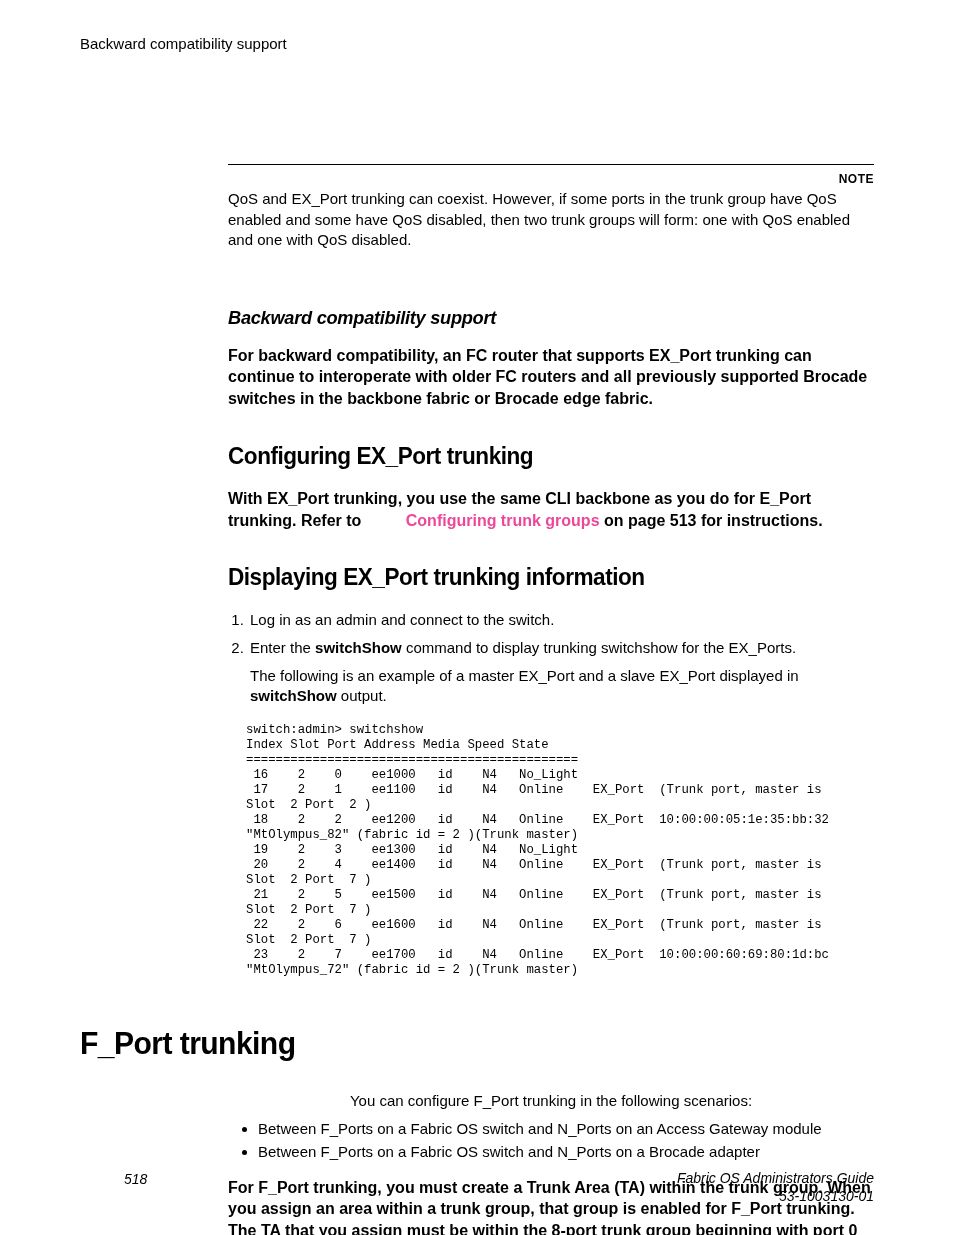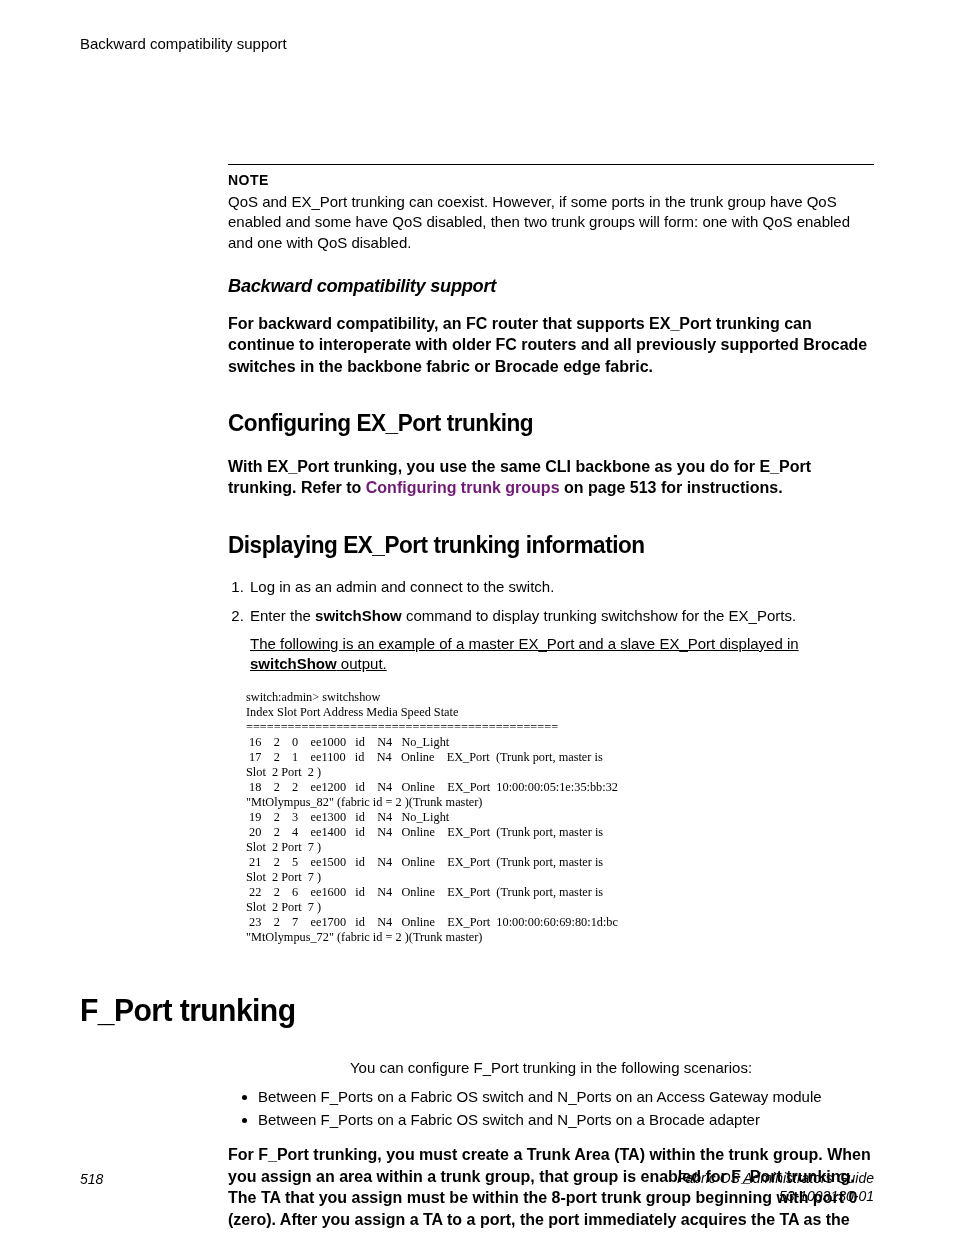--- a/index.html
+++ b/index.html
@@ -28,27 +28,28 @@
   .content-block {
     margin-left: 148px;
   }
   .note-rule {
     border: none;
     border-top: 1.5px solid #000;
     margin: 0 0 6px 0;
   }
   .note-label {
     font-weight: bold;
-    font-size: 14px;
+    font-size: 12px;
     letter-spacing: 0.5px;
     margin-bottom: 2px;
+    text-align: right;
   }
   .note-body {
     font-size: 15px;
-    margin-bottom: 20px;
+    margin-bottom: 55px;
   }
   .h3-italic {
     font-family: Arial, Helvetica, sans-serif;
     font-weight: bold;
     font-style: italic;
     font-size: 19px;
     letter-spacing: -0.3px;
     margin: 0 0 14px 0;
     transform: scaleX(0.96);
     transform-origin: left;
@@ -75,38 +76,38 @@
   .h1 {
     font-family: Arial, Helvetica, sans-serif;
     font-weight: bold;
     font-size: 32px;
     letter-spacing: -0.6px;
     margin: 44px 0 26px 0;
     transform: scaleX(0.94);
     transform-origin: left;
   }
   a.link {
-    color: #701a75;
+    color: #ec4899;
     text-decoration: none;
+    margin-left: 40px;
   }
   ol.steps {
     padding-left: 20px;
     margin: 0 0 4px 0;
   }
   ol.steps li {
     margin-bottom: 8px;
     padding-left: 2px;
   }
   .step-sub {
     margin-top: 8px;
     margin-bottom: 16px;
-    text-decoration: underline;
   }
   pre.cli {
-    font-family: Liberation Serif, serif;
+    font-family: Liberation Mono, monospace;
     font-size: 12.3px;
     line-height: 1.22;
     white-space: pre;
     margin: 8px 0 10px 18px;
   }
   ul.bullets {
     list-style-type: disc;
     padding-left: 30px;
     margin: 0 0 14px 0;
   }
@@ -116,21 +117,21 @@
   .footer {
     position: absolute;
     bottom: 0;
     left: 0;
     right: 0;
     display: flex;
     justify-content: space-between;
     font-style: italic;
     font-size: 14px;
   }
-  .footer .pnum { font-style: italic; }
+  .footer .pnum { font-style: italic; margin-left: 44px; }
   .footer .ftitle { text-align: right; line-height: 1.25; }
   b { font-weight: bold; }
 </style>
 </head>
 <body>
 
 <div class="page">
 
   <div class="running-head">Backward compatibility support</div>
 

